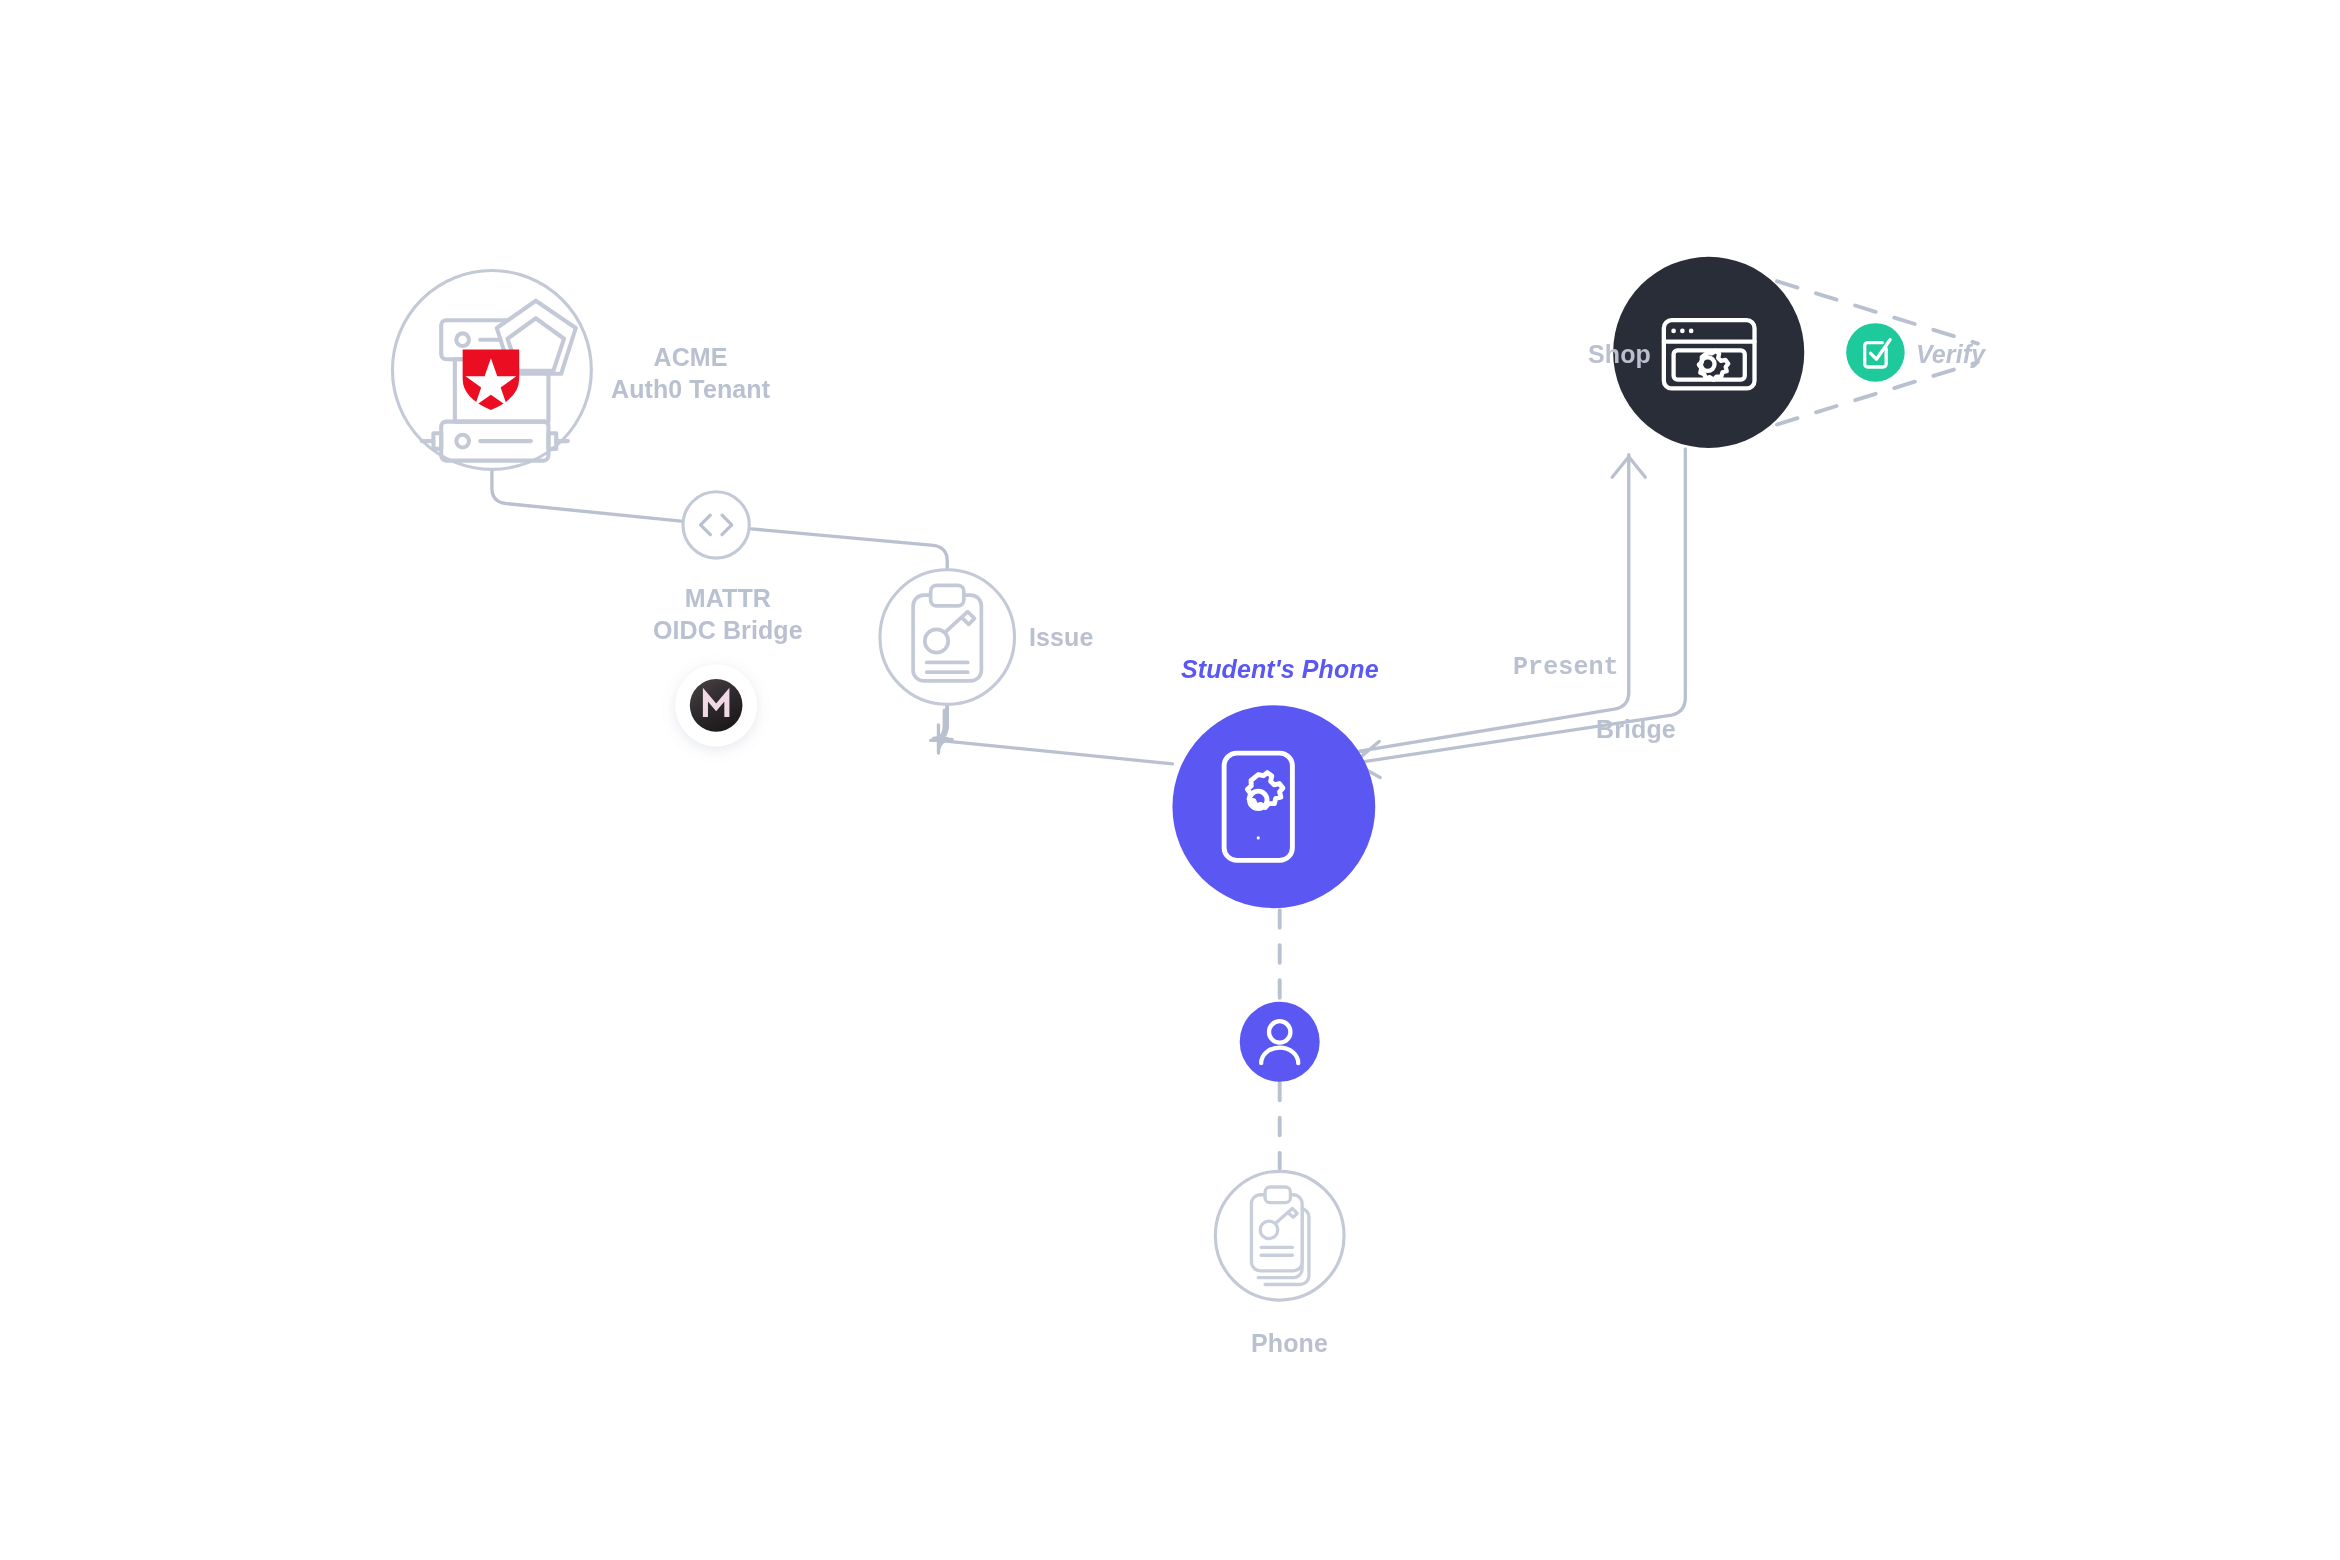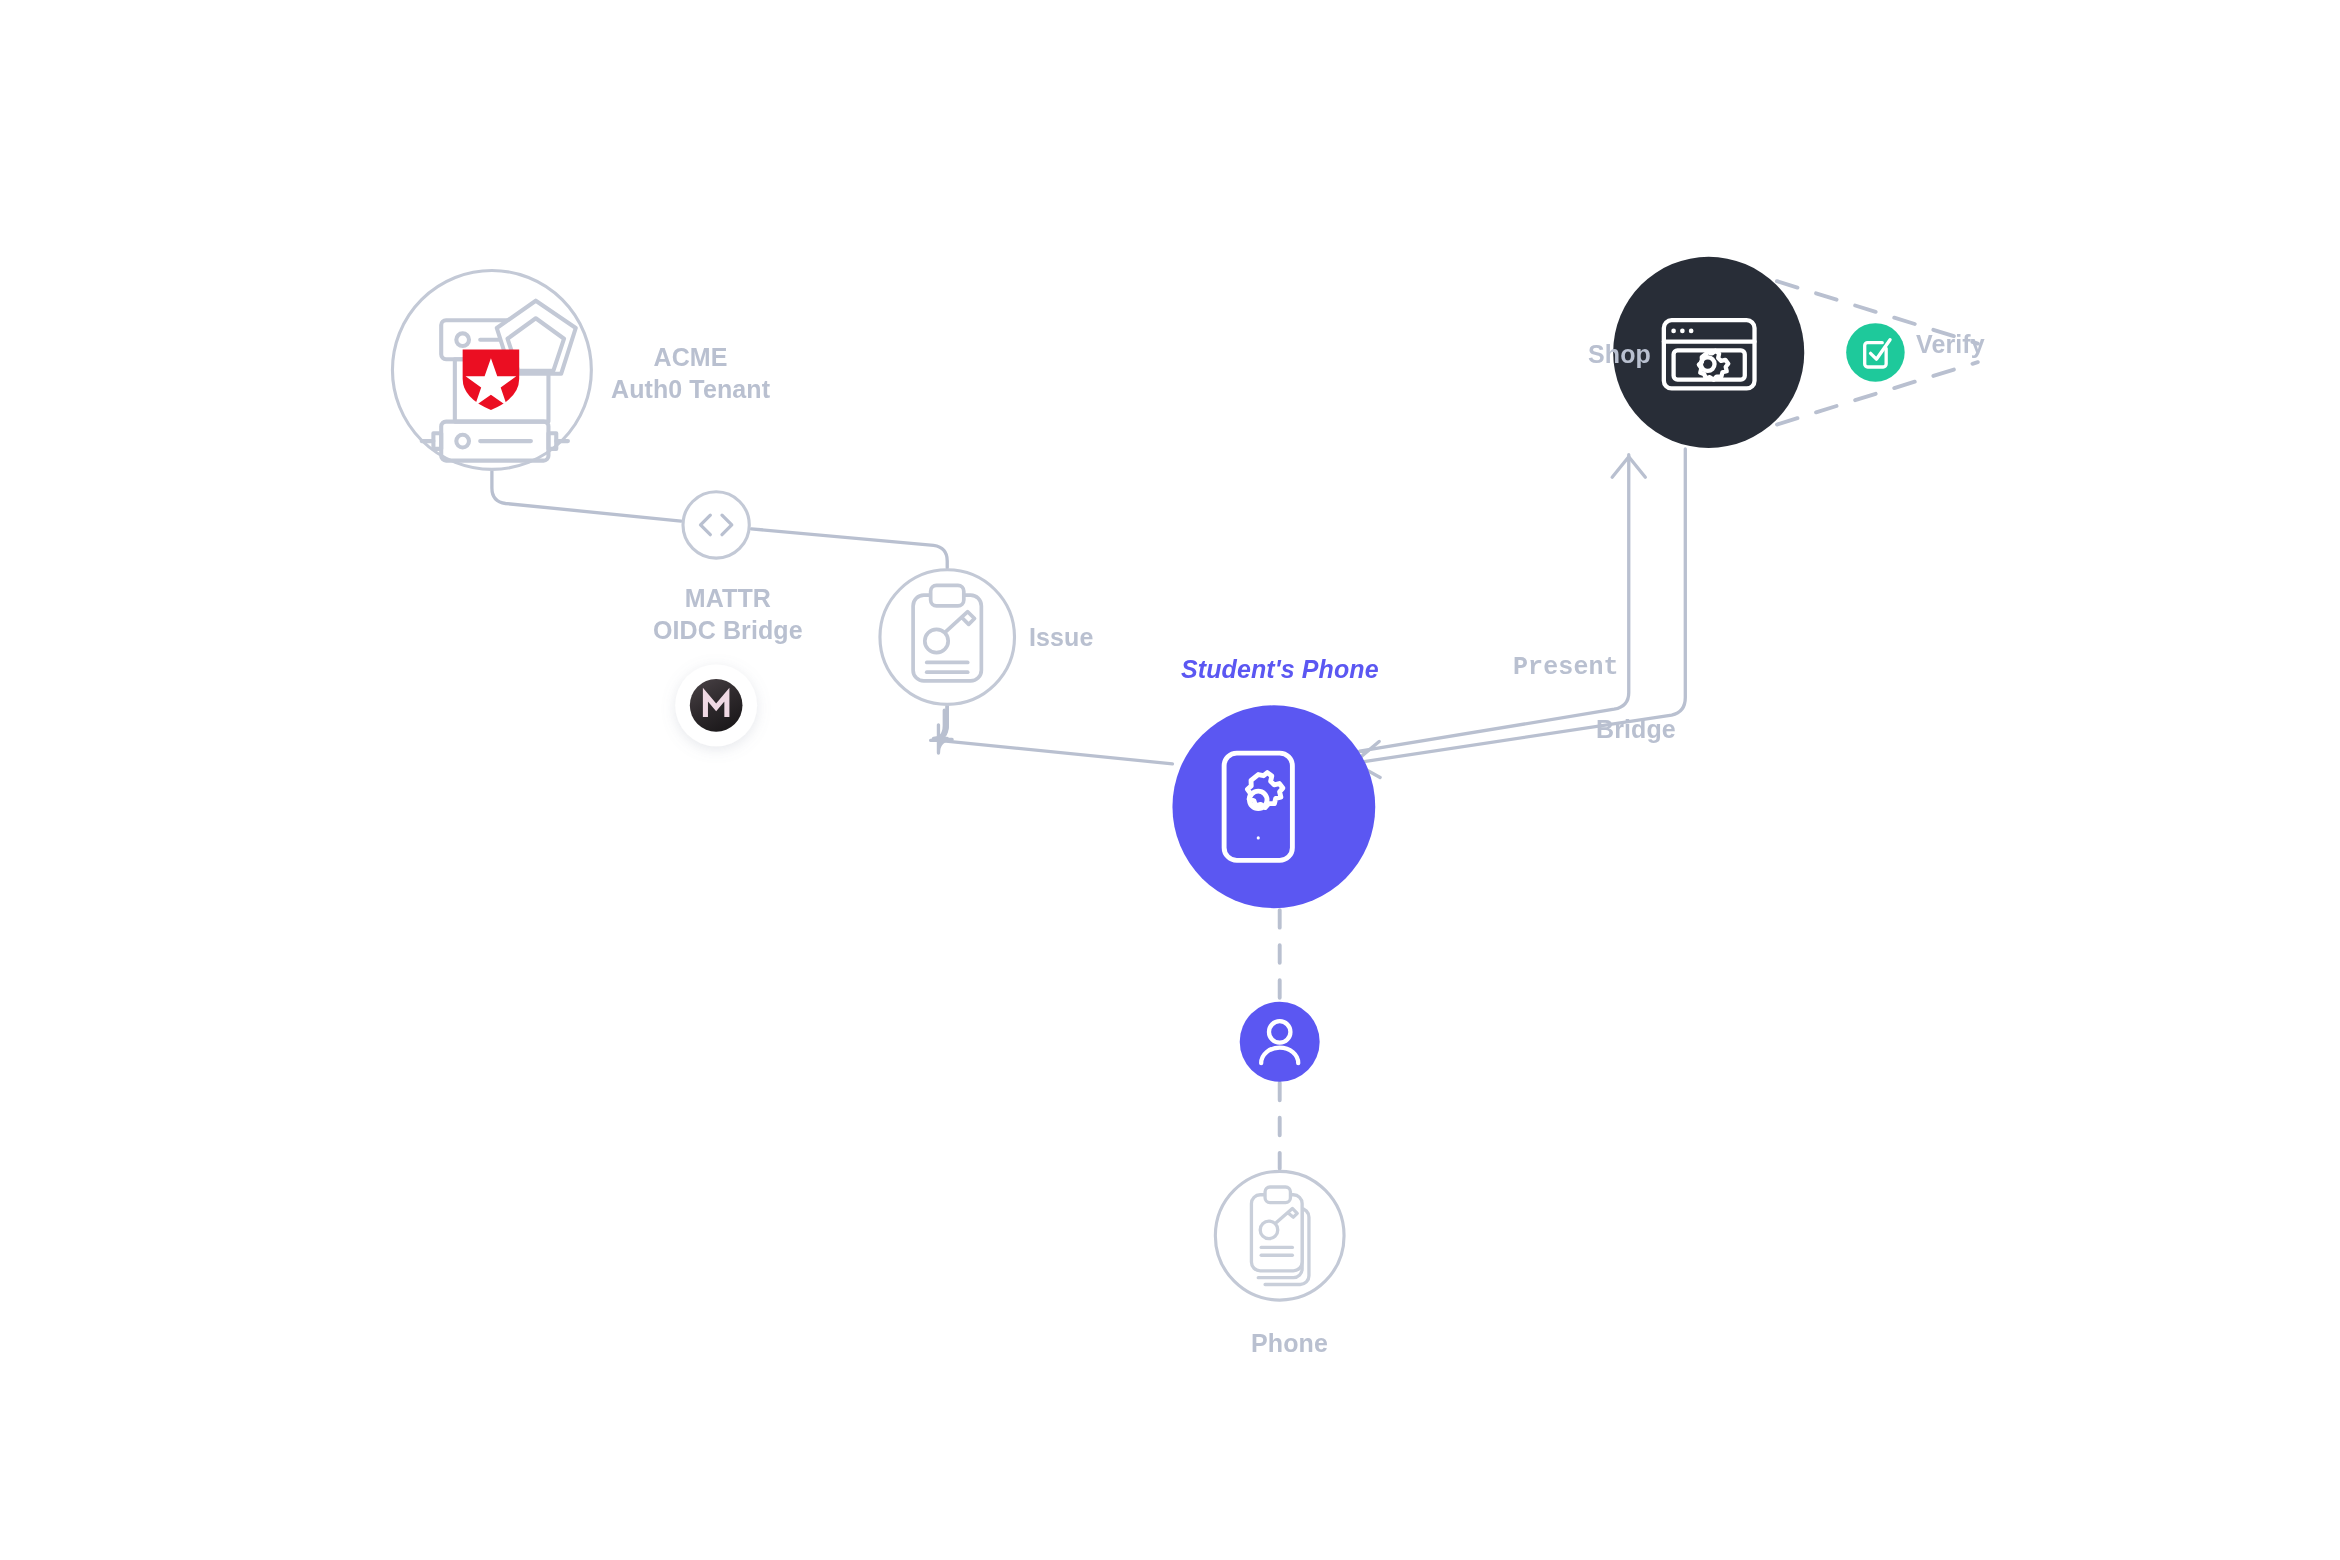--- a/index.html
+++ b/index.html
@@ -213,20 +213,20 @@
   </div>
 
   <div class="lbl lbl-muted f26" style="left:1029px; top:607px;">Issue</div>
 
   <div class="lbl lbl-accent f26" style="left:1181px; top:639px;">Student's Phone</div>
 
   <div class="lbl lbl-muted f26" style="left:1251px; top:1313px;">Phone</div>
 
   <div class="lbl lbl-muted f26" style="left:1588px; top:324px;">Shop</div>
 
-  <div class="lbl lbl-muted f26" style="left:1916px; top:314px;">Verify</div>
+  <div class="lbl lbl-muted f26" style="left:1916px; top:324px;font-style:italic;">Verify</div>
 
   <div class="lbl lbl-muted f26" style="left:1513px; top:637px;font-family:Liberation Mono, monospace;">Present</div>
 
   <div class="lbl lbl-muted f26" style="left:1596px; top:699px;">Bridge</div>
 
 </div>
 
 
 </body></html>

